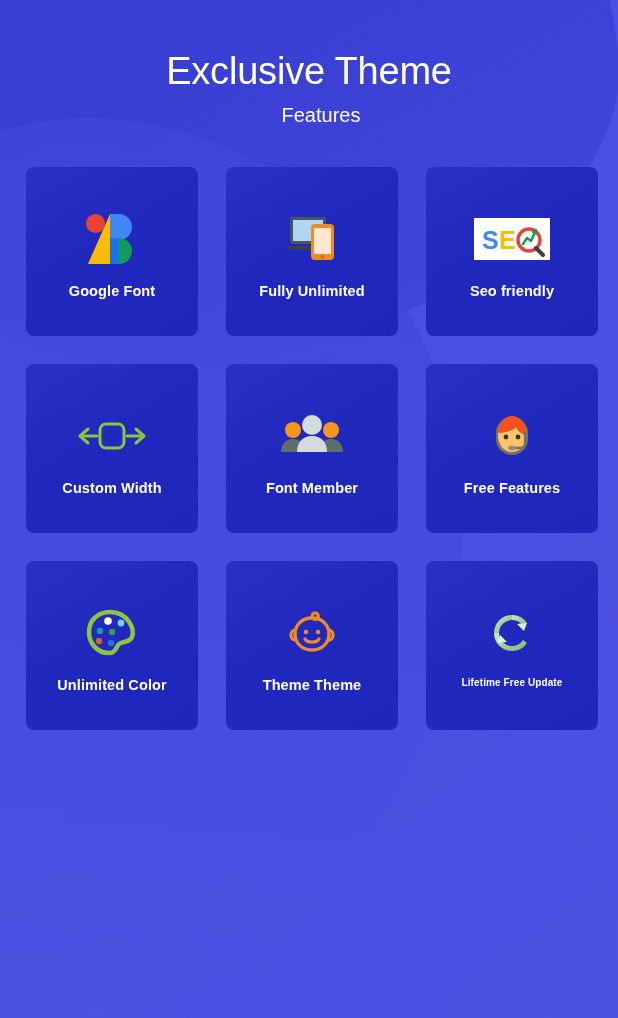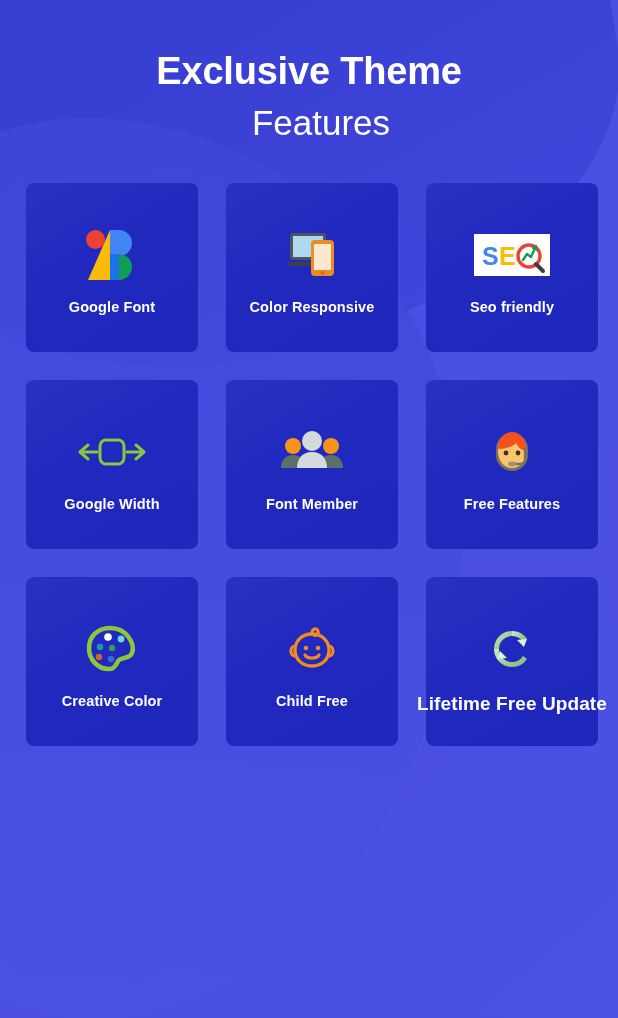--- a/index.html
+++ b/index.html
@@ -49,28 +49,28 @@
 
   
   .header {
     position: relative;
     z-index: 2;
     padding-top: 52px;
     text-align: center;
   }
   .title {
     font-size: 38px;
-    font-weight: bold;
+    font-weight: normal;
     color: #ffffff;
     letter-spacing: -0.2px;
     line-height: 1.05;
     margin: 0;
   }
   .subtitle {
-    font-size: 35px;
+    font-size: 20px;
     font-weight: normal;
     color: #ffffff;
     line-height: 1.1;
     margin: 12px 0 0 0;
     padding-left: 24px;
   }
 
   
   .grid {
     position: relative;
@@ -103,21 +103,21 @@
   }
   .card-label {
     margin-top: 17px;
     font-size: 14.5px;
     font-weight: bold;
     color: #ffffff;
     letter-spacing: 0.1px;
     text-align: center;
     white-space: nowrap;
   }
-  .card-label.tight { font-size: 19px; }
+  .card-label.tight { font-size: 10px; }
 
   svg { display: block; }
 </style>
 </head>
 <body>
 
 <div id="page">
 
   <div class="blob blob-main"></div>
   <div class="blob blob-lower"></div>
@@ -150,21 +150,21 @@
       <div class="icon-wrap">
         <svg width="54" height="50" viewBox="0 0 54 50">
           <rect x="5" y="3" width="36" height="27" rx="3" fill="#4a5560"></rect>
           <rect x="8" y="6" width="30" height="21" fill="#aed8f0"></rect>
           <path d="M2 32 L44 32 L41 36 L5 36 Z" fill="#37424d"></path>
           <rect x="26" y="10" width="23" height="36" rx="4" fill="#ef8b23"></rect>
           <rect x="29" y="14" width="17" height="26" fill="#fde8cf"></rect>
           <circle cx="37.5" cy="43" r="2" fill="#c96f10"></circle>
         </svg>
       </div>
-      <div class="card-label">Color Responsive</div>
+      <div class="card-label">Fully Unlimited</div>
     </div>
 
     <div class="card">
       <div class="icon-wrap">
         <svg width="76" height="42" viewBox="0 0 76 42">
           <rect x="0" y="0" width="76" height="42" fill="#ffffff"></rect>
           <text x="8" y="31" font-family="Liberation Sans, sans-serif" font-size="25" font-weight="bold" fill="#4285f4">S</text>
           <text x="25" y="31" font-family="Liberation Sans, sans-serif" font-size="25" font-weight="bold" fill="#fbbc05">E</text>
           <circle cx="55" cy="22" r="11" fill="none" stroke="#ea4335" stroke-width="3.4"></circle>
           <line x1="62" y1="30" x2="69" y2="37" stroke="#3c4043" stroke-width="4" stroke-linecap="round"></line>
@@ -178,21 +178,21 @@
     <div class="card">
       <div class="icon-wrap">
         <svg width="70" height="30" viewBox="0 0 70 30">
           <rect x="23" y="3" width="24" height="24" rx="6" fill="none" stroke="#8cc63f" stroke-width="3"></rect>
           <line x1="20" y1="15" x2="5" y2="15" stroke="#8cc63f" stroke-width="3" stroke-linecap="round"></line>
           <polyline points="11,8 3,15 11,22" fill="none" stroke="#8cc63f" stroke-width="3" stroke-linejoin="round" stroke-linecap="round"></polyline>
           <line x1="50" y1="15" x2="65" y2="15" stroke="#8cc63f" stroke-width="3" stroke-linecap="round"></line>
           <polyline points="59,8 67,15 59,22" fill="none" stroke="#8cc63f" stroke-width="3" stroke-linejoin="round" stroke-linecap="round"></polyline>
         </svg>
       </div>
-      <div class="card-label">Google Width</div>
+      <div class="card-label">Custom Width</div>
     </div>
 
 
     <div class="card">
       <div class="icon-wrap">
         <svg width="62" height="44" viewBox="0 0 62 44">
           <circle cx="12" cy="16" r="8" fill="#f7941e"></circle>
           <path d="M12 25 c-8 0 -12 6 -12 13 l24 0 c0 -7 -4 -13 -12 -13z" fill="#5e6f6b"></path>
           <circle cx="50" cy="16" r="8" fill="#f7941e"></circle>
           <path d="M50 25 c-8 0 -12 6 -12 13 l24 0 c0 -7 -4 -13 -12 -13z" fill="#5e6f6b"></path>
@@ -223,36 +223,36 @@
         <svg width="52" height="48" viewBox="0 0 52 48">
           <path d="M24 3 C11 3 3 12 3 23 C3 34 11 44 23 44 C30 44 30 38 33 35 C36 32 44 34 46 28 C49 20 42 3 24 3z" fill="none" stroke="#8cc63f" stroke-width="4.5" stroke-linejoin="round"></path>
           <circle cx="22" cy="12" r="3.8" fill="#ffffff"></circle>
           <circle cx="35" cy="14" r="3.4" fill="#6fd3e8"></circle>
           <circle cx="14" cy="22" r="3.2" fill="#1a9aa8"></circle>
           <circle cx="26" cy="23" r="3.2" fill="#2e9e4f"></circle>
           <circle cx="13" cy="32" r="3.2" fill="#d4652a"></circle>
           <circle cx="25" cy="34" r="3.2" fill="#2f6fd0"></circle>
         </svg>
       </div>
-      <div class="card-label">Creative Color</div>
+      <div class="card-label">Unlimited Color</div>
     </div>
 
     <div class="card">
       <div class="icon-wrap">
         <svg width="52" height="52" viewBox="0 0 52 52">
           <path d="M26 10 c0 -4 5 -6 6 -2 c1 3 -2 5 -4 4" fill="none" stroke="#ef8b23" stroke-width="3.2" stroke-linecap="round"></path>
           <path d="M26 11 c10 0 17 7 17 16 c0 9 -7 16 -17 16 c-10 0 -17 -7 -17 -16 c0 -9 7 -16 17 -16z" fill="none" stroke="#ef8b23" stroke-width="3.4"></path>
           <path d="M9 23 c-3 0 -4 3 -4 5 c0 2 1 5 4 5" fill="none" stroke="#ef8b23" stroke-width="3.2" stroke-linecap="round"></path>
           <path d="M43 23 c3 0 4 3 4 5 c0 2 -1 5 -4 5" fill="none" stroke="#ef8b23" stroke-width="3.2" stroke-linecap="round"></path>
           <circle cx="20" cy="25" r="2.3" fill="#ef8b23"></circle>
           <circle cx="32" cy="25" r="2.3" fill="#ef8b23"></circle>
           <path d="M19 32 c2 4 12 4 14 0" fill="none" stroke="#ef8b23" stroke-width="3.2" stroke-linecap="round"></path>
         </svg>
       </div>
-      <div class="card-label">Child Free</div>
+      <div class="card-label">Theme Theme</div>
     </div>
 
     <div class="card">
       <div class="icon-wrap">
         <svg width="48" height="48" viewBox="0 0 48 48">
           <defs>
             <linearGradient id="gradRefresh" x1="0" y1="0" x2="1" y2="1">
               <stop offset="0%" stop-color="#cfe8c4"></stop>
               <stop offset="100%" stop-color="#7ab96a"></stop>
             </linearGradient>

